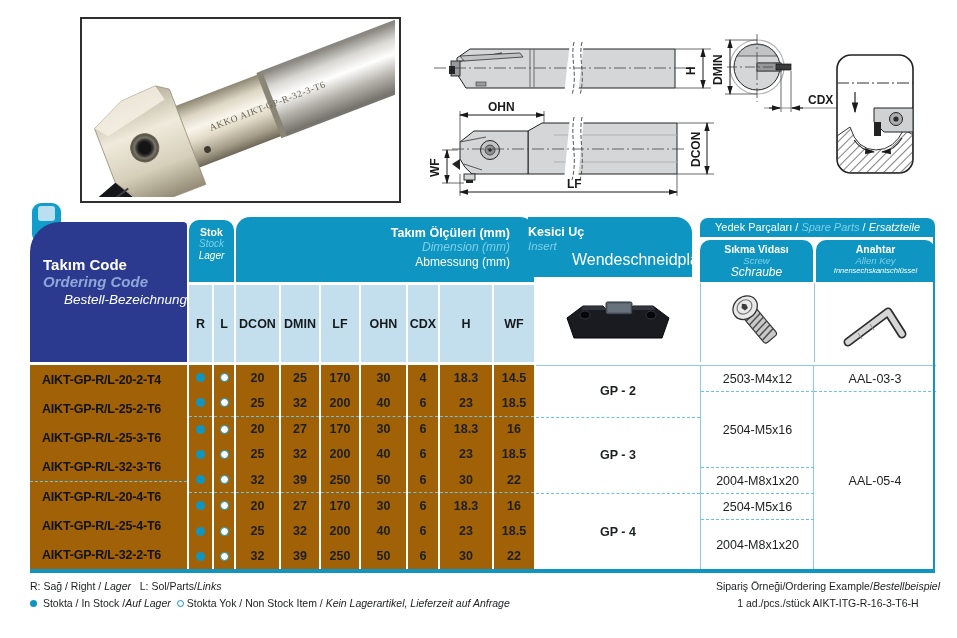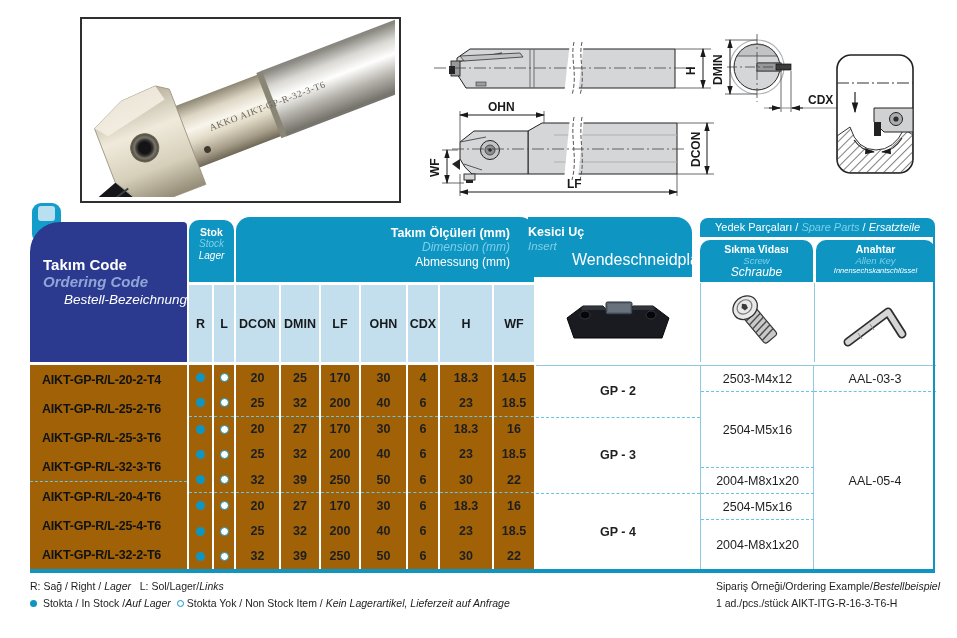--- a/index.html
+++ b/index.html
@@ -62,21 +62,21 @@
   .grp{background:#fff;border-top:1px solid #8ecbe3;}
   .grp.bl{border-left:1px solid #8ecbe3;}
   .gcell{display:flex;align-items:center;justify-content:center;font-size:12.5px;color:#1c1e20;}
   .gcell.bold{font-weight:bold;}
   .bottom-bar{left:0;top:354px;width:905px;height:4px;background:#0e95c1;}
   .right-edge{left:903px;top:22px;width:2px;height:332px;background:#0e95c1;}
 
   
   .foot{position:absolute;top:578px;font-size:10.5px;color:#1b1d1f;line-height:17px;}
   .foot-left{left:30px;}
-  .foot-right{right:17px;text-align:left;}
+  .foot-right{right:17px;text-align:center;}
   .foot .it{font-style:italic;}
   .fdot{width:7px;height:7px;border-radius:50%;display:inline-block;background:#0e95c1;margin-right:3px;position:relative;top:0px;}
   .fdot.hollow{background:#fff;border:1.5px solid #0e95c1;box-sizing:border-box;margin-left:6px;}
 </style>
 </head>
 <body>
 
 <div class="page">
 
   <div class="photo-frame">
@@ -482,21 +482,21 @@
         <div class="gcell" style="flex:1">AAL-03-3</div>
         <div class="gcell gsep" style="flex:7">AAL-05-4</div>
       </div>
     </div>
 
     <div class="abs bottom-bar"></div>
     <div class="abs right-edge"></div>
   </div>
 
   <div class="foot foot-left">
-    <div><span>R: Sağ / Right / </span><span class="it">Lager</span><span style="white-space:pre">   L: Sol/Lager/</span><span class="it">Links</span></div>
+    <div><span>R: Sağ / Right / </span><span class="it">Lager</span><span style="white-space:pre">   L: Sol/Parts/</span><span class="it">Links</span></div>
     <div><span class="fdot"></span><span> Stokta / In Stock /</span><span class="it">Auf Lager</span><span class="fdot hollow"></span><span>Stokta Yok / Non Stock Item / </span><span class="it">Kein Lagerartikel, Lieferzeit auf Anfrage</span></div>
   </div>
 
   <div class="foot foot-right">
     <div><span>Sipariş Örneği/Ordering Example/</span><span class="it">Bestellbeispiel</span></div>
     <div>1 ad./pcs./stück AIKT-ITG-R-16-3-T6-H</div>
   </div>
 
 </div>
 

